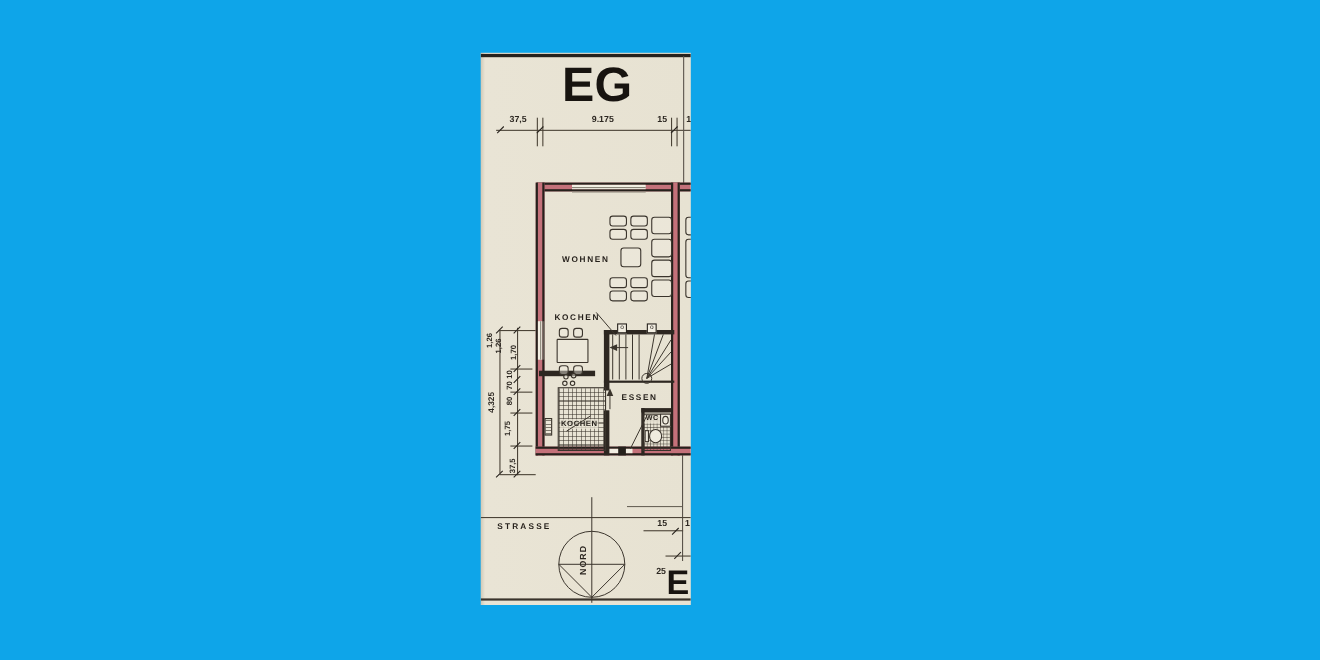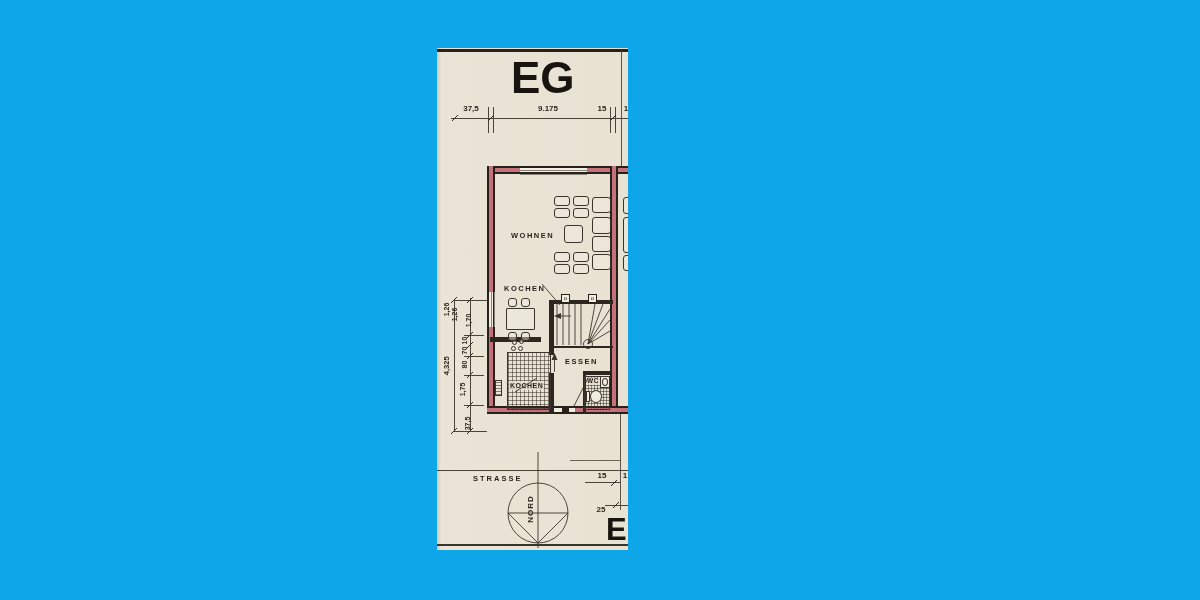--- a/index.html
+++ b/index.html
@@ -139,27 +139,27 @@
     <div class="dimv" style="left:19px;top:269px;width:24px;">1,70</div>
     <div class="dimv" style="left:20px;top:289px;width:14px;">10</div>
     <div class="dimv" style="left:20px;top:299px;width:14px;">70</div>
     <div class="dimv" style="left:20px;top:313px;width:14px;">80</div>
     <div class="dimv" style="left:13px;top:338px;width:24px;">1,75</div>
     <div class="dimv" style="left:18px;top:372px;width:24px;">37,5</div>
     <div class="dimv" style="left:-4px;top:314px;width:28px;font-size:7.5px;">4,325</div>
 
     <div class="ln" style="left:0;top:422px;width:191px;height:1px;"></div>
     <div class="ln" style="left:133px;top:412px;width:50px;height:1px;background:#6b6559;"></div>
-    <div class="room-label" style="left:36px;top:427px;letter-spacing:2px;">STRASSE</div>
+    <div class="room-label" style="left:15px;top:427px;letter-spacing:2px;">STRASSE</div>
     <div class="dimv" style="left:79px;top:457px;width:30px;font-size:8px;letter-spacing:1px;">NORD</div>
 
     <div class="dim" style="left:157px;top:424px;width:16px;">15</div>
     <div class="dim" style="left:184px;top:424px;width:8px;">1</div>
     <div class="ln" style="left:148px;top:434px;width:36px;height:1px;"></div>
-    <div class="dim" style="left:156px;top:458px;width:16px;">25</div>
+    <div class="dim" style="left:156px;top:468px;width:16px;">25</div>
     <div class="ln" style="left:168px;top:457px;width:23px;height:1px;"></div>
 
     <div class="big-title" style="left:169px;top:466px;font-size:31px;">EI</div>
 
     <svg class="overlay" width="191" height="502" viewBox="0 0 191 502">
       <g stroke="#3a342c" stroke-width="0.9" fill="none">
         <path d="M120,256 V297 M126,256 V297 M132,256 V297 M138,256 V297 M144,256 V297"></path>
         <path d="M151,296 L173,261 M151,296 L173,272 M151,296 L173,283 M151,296 L166,256 M151,296 L158,256"></path>
         <circle cx="151" cy="296" r="4.5"></circle>
         <path d="M134,268 L122,268"></path>

